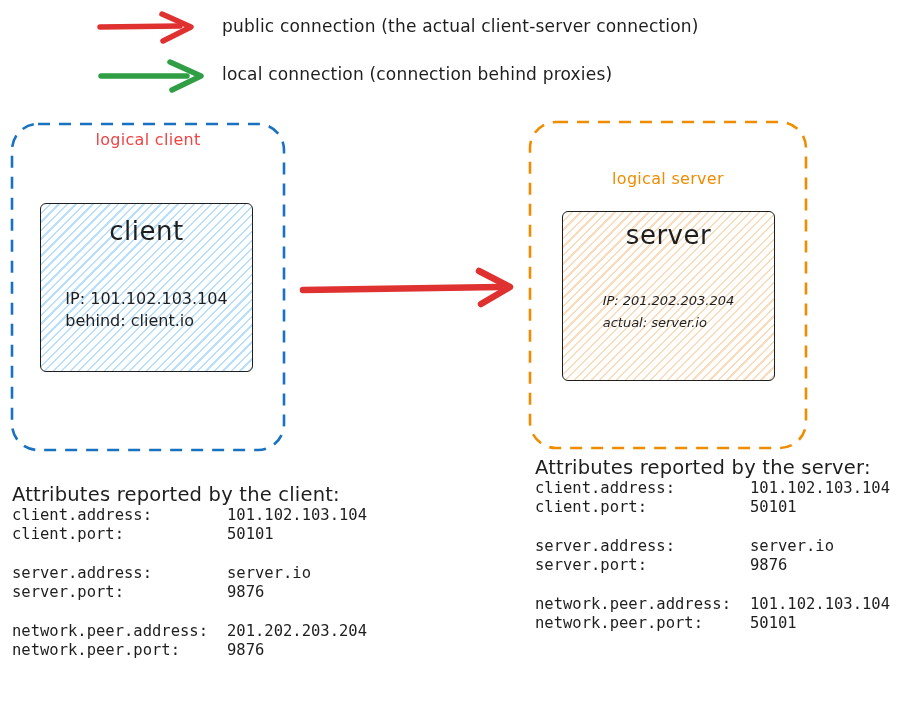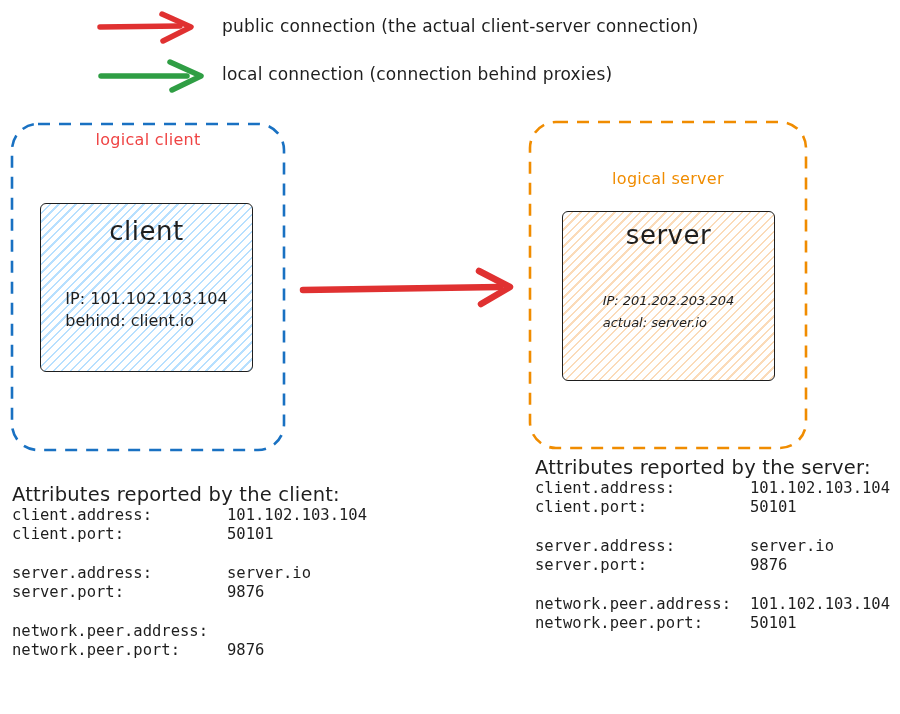--- a/index.html
+++ b/index.html
@@ -99,20 +99,21 @@
         <span class="mono attr-value">server.io</span>
       </div>
       <div class="attr-row">
         <span class="mono attr-key">server.port:</span>
         <span class="mono attr-value">9876</span>
       </div>
     </div>
     <div class="attr-group">
       <div class="attr-row">
         <span class="mono attr-key">network.peer.address:</span>
+        <span class="mono attr-value">201.202.203.204</span>
       </div>
       <div class="attr-row">
         <span class="mono attr-key">network.peer.port:</span>
         <span class="mono attr-value">9876</span>
       </div>
     </div>
   </div>
 
   <div class="attrs" style="left:535px;top:456px">
     <div class="attrs-title">Attributes reported by the server:</div>

